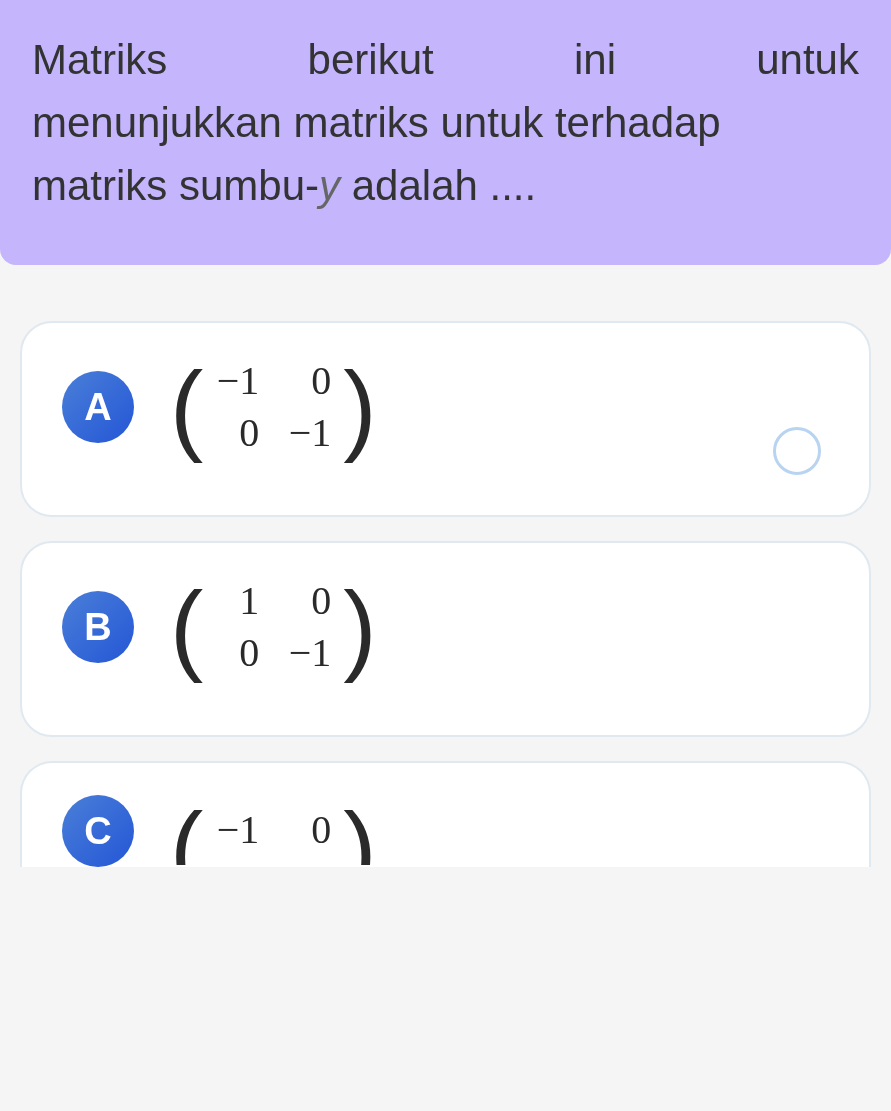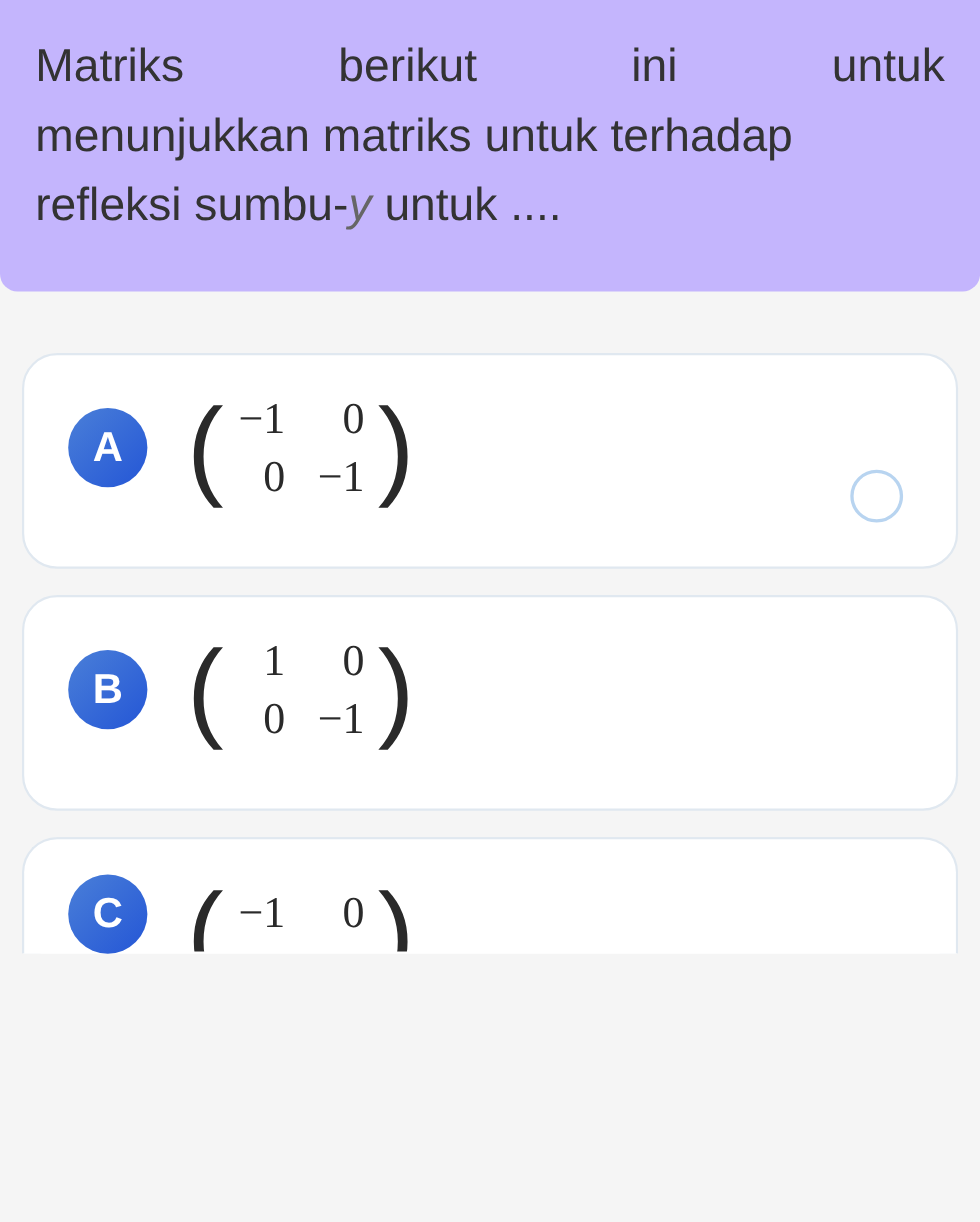--- a/index.html
+++ b/index.html
@@ -118,21 +118,21 @@
 <div class="question-card">
   <div class="question-text">
     <div style="display:flex; justify-content:space-between;">
       <span>Matriks</span>
       <span>berikut</span>
       <span>ini</span>
       <span>untuk</span>
     </div>
     <div>menunjukkan matriks untuk terhadap</div>
     <div>
-      <span>refleksi sumbu-</span><span class="italic-y">y</span><span> untuk ....</span>
+      <span>matriks sumbu-</span><span class="italic-y">y</span><span> adalah ....</span>
     </div>
   </div>
 </div>
 
 <div class="spacer"></div>
 
 <div class="option-card">
   <div class="option-badge">A</div>
   <div class="matrix">
     <span class="matrix-paren-left">(</span>

